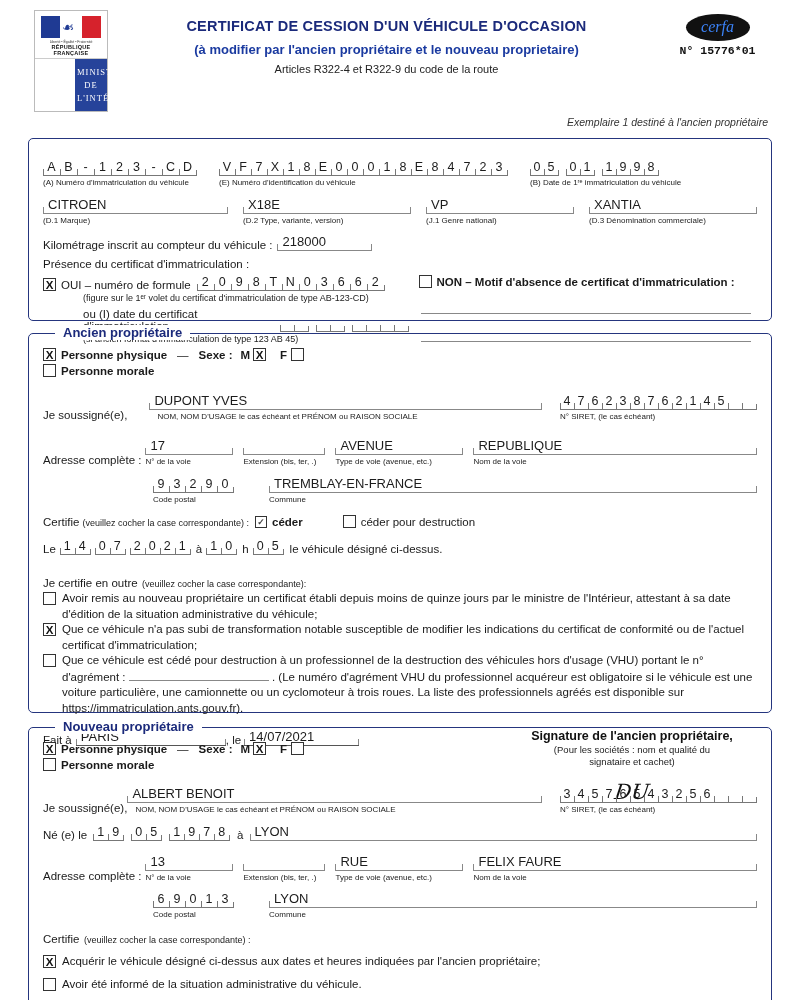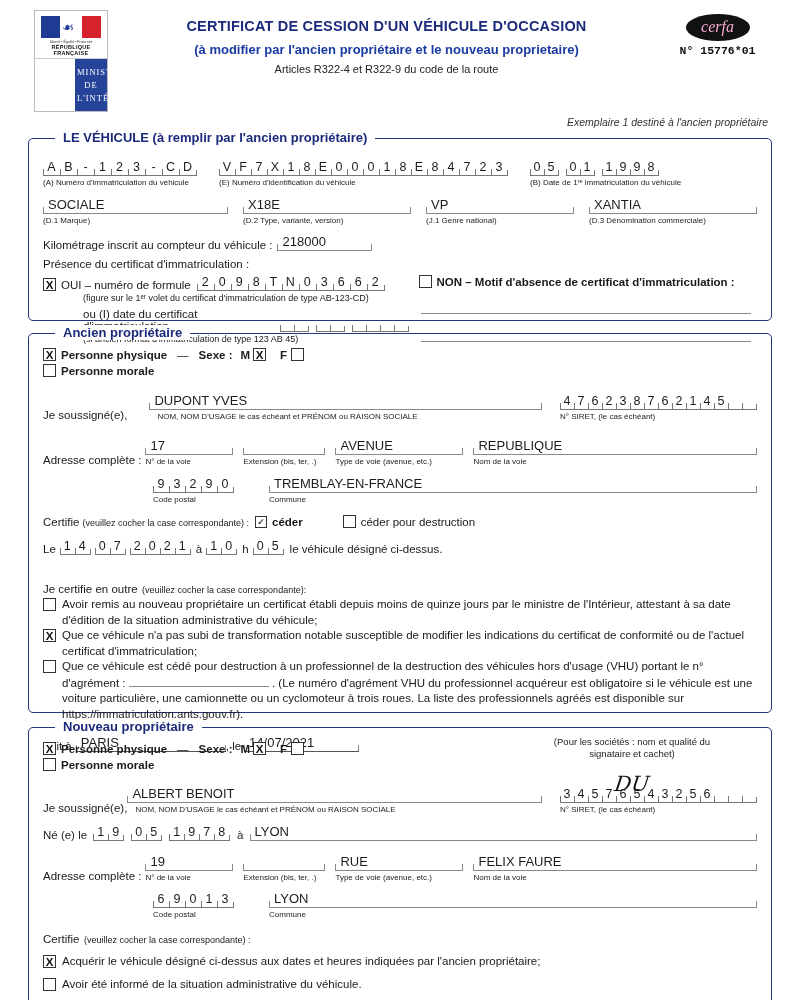--- a/index.html
+++ b/index.html
@@ -16,21 +16,21 @@
   .flag .r { background:#d6222c; flex:1; }
   .marianne { position:absolute; left:2px; top:2px; font-size:14px; color:#1f3a93; line-height:18px; }
   .motto { font-size:3.5px; text-align:center; color:#333; margin-top:2px; }
   .repfr { font-size:5.5px; font-weight:bold; text-align:center; color:#111; letter-spacing:.3px; }
   .ministry { background:#26439a; color:#fff; text-align:center; font-family:"Liberation Serif", serif; font-size:8.5px; letter-spacing:1px; padding:7px 2px; line-height:1.5;margin-left:40px; }
   .head-center { flex:1; text-align:center; padding-top:8px; }
   .title-main { color:#1b2a7b; font-weight:bold; font-size:14.5px; letter-spacing:.2px; }
   .title-sub { color:#1a3aa0; font-weight:bold; font-size:13px; margin-top:8px; }
   .title-articles { color:#222; font-size:11px; margin-top:6px; }
   .head-right { flex:0 0 105px; text-align:center; padding-top:4px; }
-  .cerfa-oval { display:inline-block; background:#111; color:#f9a8d4; border-radius:50%; width:64px; height:27px; line-height:25px; font-family:"Liberation Serif", serif; font-style:italic; font-size:16px; }
+  .cerfa-oval { display:inline-block; background:#111; color:#3b82f6; border-radius:50%; width:64px; height:27px; line-height:25px; font-family:"Liberation Serif", serif; font-style:italic; font-size:16px; }
   .cerfa-num { font-weight:bold; font-size:11.5px; margin-top:3px; color:#111;font-family:Liberation Mono, monospace; }
   .copy-note { text-align:right; font-style:italic; font-size:10.5px; color:#333; padding:4px 32px 2px 0; }
 
   
   .section { position:relative; border:1.6px solid #25357e; border-radius:5px; margin:8px 28px 0; padding:12px 14px 8px; }
   .legend { position:absolute; top:-9px; left:26px; background:#fff; padding:0 8px; color:#1b2a7b; font-weight:bold; font-size:13px; }
 
   .t { font-size:11.5px; color:#1a1a1a; }
   .small { font-size:9px; color:#222; }
   .lbl { font-size:8px; color:#222; margin-top:2px; white-space:nowrap; }
@@ -87,21 +87,20 @@
     <div class="title-articles">Articles R322-4 et R322-9 du code de la route</div>
   </div>
   <div class="head-right">
     <div class="cerfa-oval">cerfa</div>
     <div class="cerfa-num">N° 15776*01</div>
   </div>
 </div>
 <div class="copy-note">Exemplaire 1 destiné à l'ancien propriétaire</div>
 
 <div class="section" style="height:183px;">
-  <div class="legend">LE VÉHICULE (à remplir par l'ancien propriétaire)</div>
 
   <div class="row" style="margin-top:6px;">
     <div class="fld">
       <span class="comb" style="--cw:17px;">
           <span class="comb-group">
             <span class="cell">A</span>
             <span class="cell">B</span>
             <span class="cell">-</span>
             <span class="cell">1</span>
             <span class="cell">2</span>
@@ -154,21 +153,21 @@
             <span class="cell">9</span>
             <span class="cell">8</span>
           </span>
         </span>
       <div class="lbl">(B) Date de 1ʳᵉ immatriculation du véhicule</div>
     </div>
   </div>
 
   <div class="row" style="margin-top:9px;">
     <div class="fld">
-      <span class="uf" style="width:185px;">SOCIALE</span>
+      <span class="uf" style="width:185px;">CITROEN</span>
       <div class="lbl">(D.1 Marque)</div>
     </div>
     <div class="fld" style="margin-left:15px;">
       <span class="uf" style="width:168px;">X18E</span>
       <div class="lbl">(D.2 Type, variante, version)</div>
     </div>
     <div class="fld" style="margin-left:15px;">
       <span class="uf" style="width:148px;">VP</span>
       <div class="lbl">(J.1 Genre national)</div>
     </div>
@@ -366,21 +365,21 @@
     <span class="t" style="margin-left:5px;">h</span>
     <span class="comb" style="--cw:15px; margin-left:4px;">
         <span class="comb-group">
           <span class="cell">0</span>
           <span class="cell">5</span>
         </span>
       </span>
     <span class="t" style="margin-left:6px;">le véhicule désigné ci-dessus.</span>
   </div>
 
-  <div style="margin-top:24px;">
+  <div style="margin-top:18px;">
     <span class="t">Je certifie en outre</span>
     <span class="small">(veuillez cocher la case correspondante):</span>
   </div>
   <div class="att">
     <span class="cb"></span>
     <span>Avoir remis au nouveau propriétaire un certificat établi depuis moins de quinze jours par le ministre de l'Intérieur, attestant à sa date d'édition de la situation administrative du véhicule;</span>
   </div>
   <div class="att">
     <span class="cb">X</span>
     <span>Que ce véhicule n'a pas subi de transformation notable susceptible de modifier les indications du certificat de conformité ou de l'actuel certificat d'immatriculation;</span>
@@ -393,20 +392,21 @@
   </div>
 
   <div style="display:flex; margin-top:13px; align-items:flex-start;">
     <div class="row" style="flex:1;">
       <span class="t">Fait à</span>
       <span class="uf" style="width:150px; margin-left:4px; border-bottom-color:#555;">PARIS</span>
       <span class="t">, le</span>
       <span class="uf" style="width:115px; margin-left:3px; border-bottom-color:#555;">14/07/2021</span>
     </div>
     <div class="sig-block">
+      <div class="sig-title">Signature de l'ancien propriétaire,</div>
       <div class="sig-note">(Pour les sociétés : nom et qualité du signataire et cachet)</div>
       <div class="sig-hand">DU</div>
     </div>
   </div>
 </div>
 
 <div class="section" style="height:280px; margin-top:14px;">
   <div class="legend">Nouveau propriétaire</div>
 
   <div class="row" style="margin-top:2px;">
@@ -471,21 +471,21 @@
           <span class="cell">8</span>
         </span>
       </span>
     <span class="t" style="margin-left:7px;">à</span>
     <span class="uf" style="flex:1; margin-left:6px;">LYON</span>
   </div>
 
   <div class="row" style="margin-top:12px;">
     <span class="t">Adresse complète :</span>
     <div class="fld" style="margin-left:4px;">
-      <span class="uf" style="width:88px;">19</span>
+      <span class="uf" style="width:88px;">13</span>
       <div class="lbl">N° de la voie</div>
     </div>
     <div class="fld" style="margin-left:10px;">
       <span class="uf" style="width:82px;"></span>
       <div class="lbl">Extension (bis, ter, .)</div>
     </div>
     <div class="fld" style="margin-left:10px;">
       <span class="uf" style="width:128px;">RUE</span>
       <div class="lbl">Type de voie (avenue, etc.)</div>
     </div>

